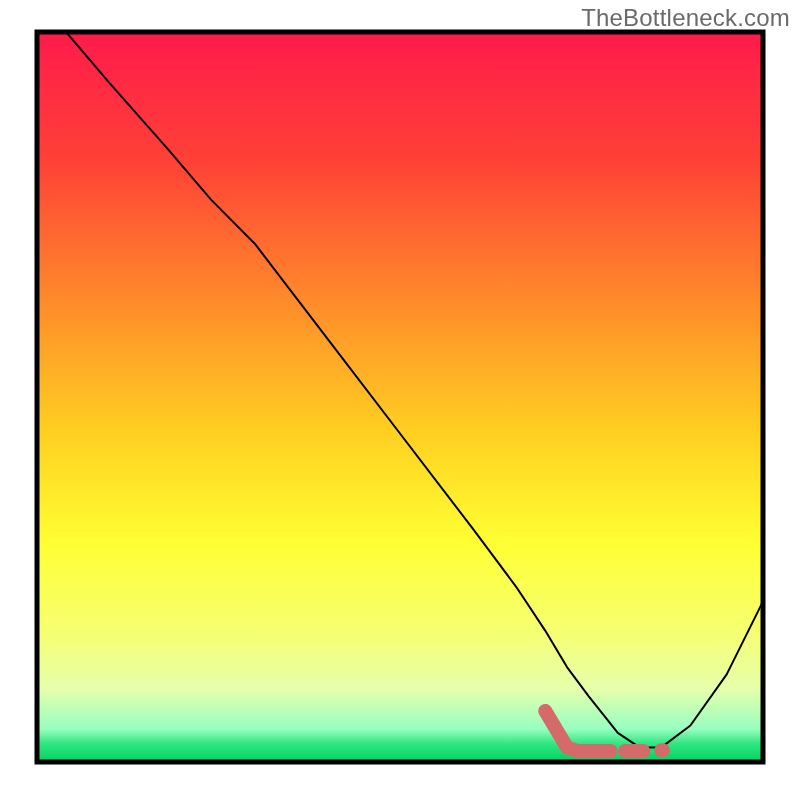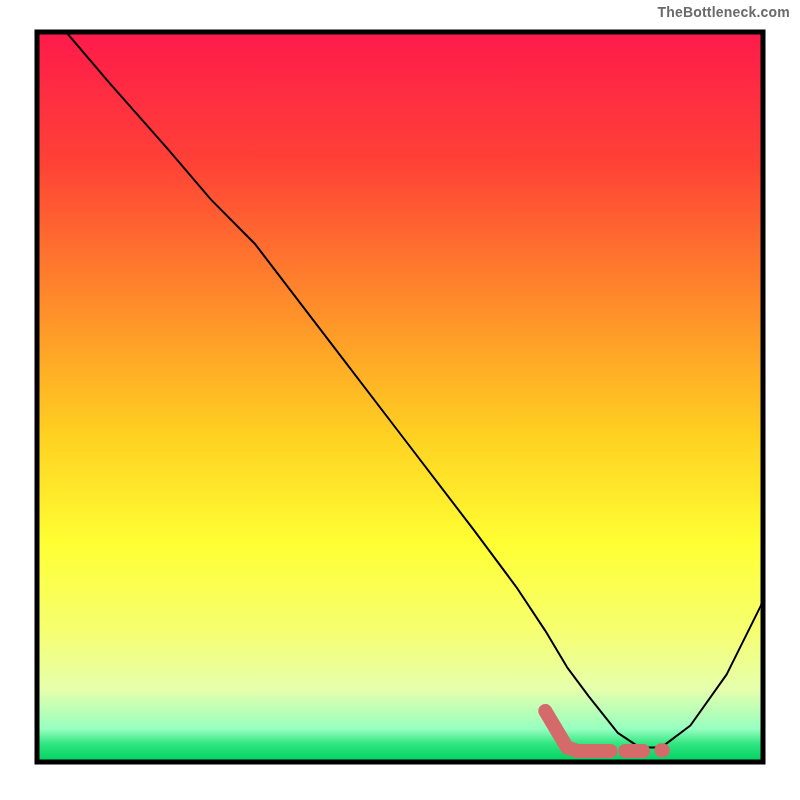--- a/index.html
+++ b/index.html
@@ -13,22 +13,22 @@
   }
   .frame {
     position: relative;
     width: 800px;
     height: 800px;
   }
   .watermark {
     position: absolute;
     top: 4px;
     right: 10px;
-    font-size: 14px;
-    font-weight: bold;
+    font-size: 24px;
+    font-weight: normal;
     color: #6a6a6a;
     letter-spacing: 0.2px;
     user-select: none;
   }
   svg {
     position: absolute;
     top: 0;
     left: 0;
   }
 </style>

